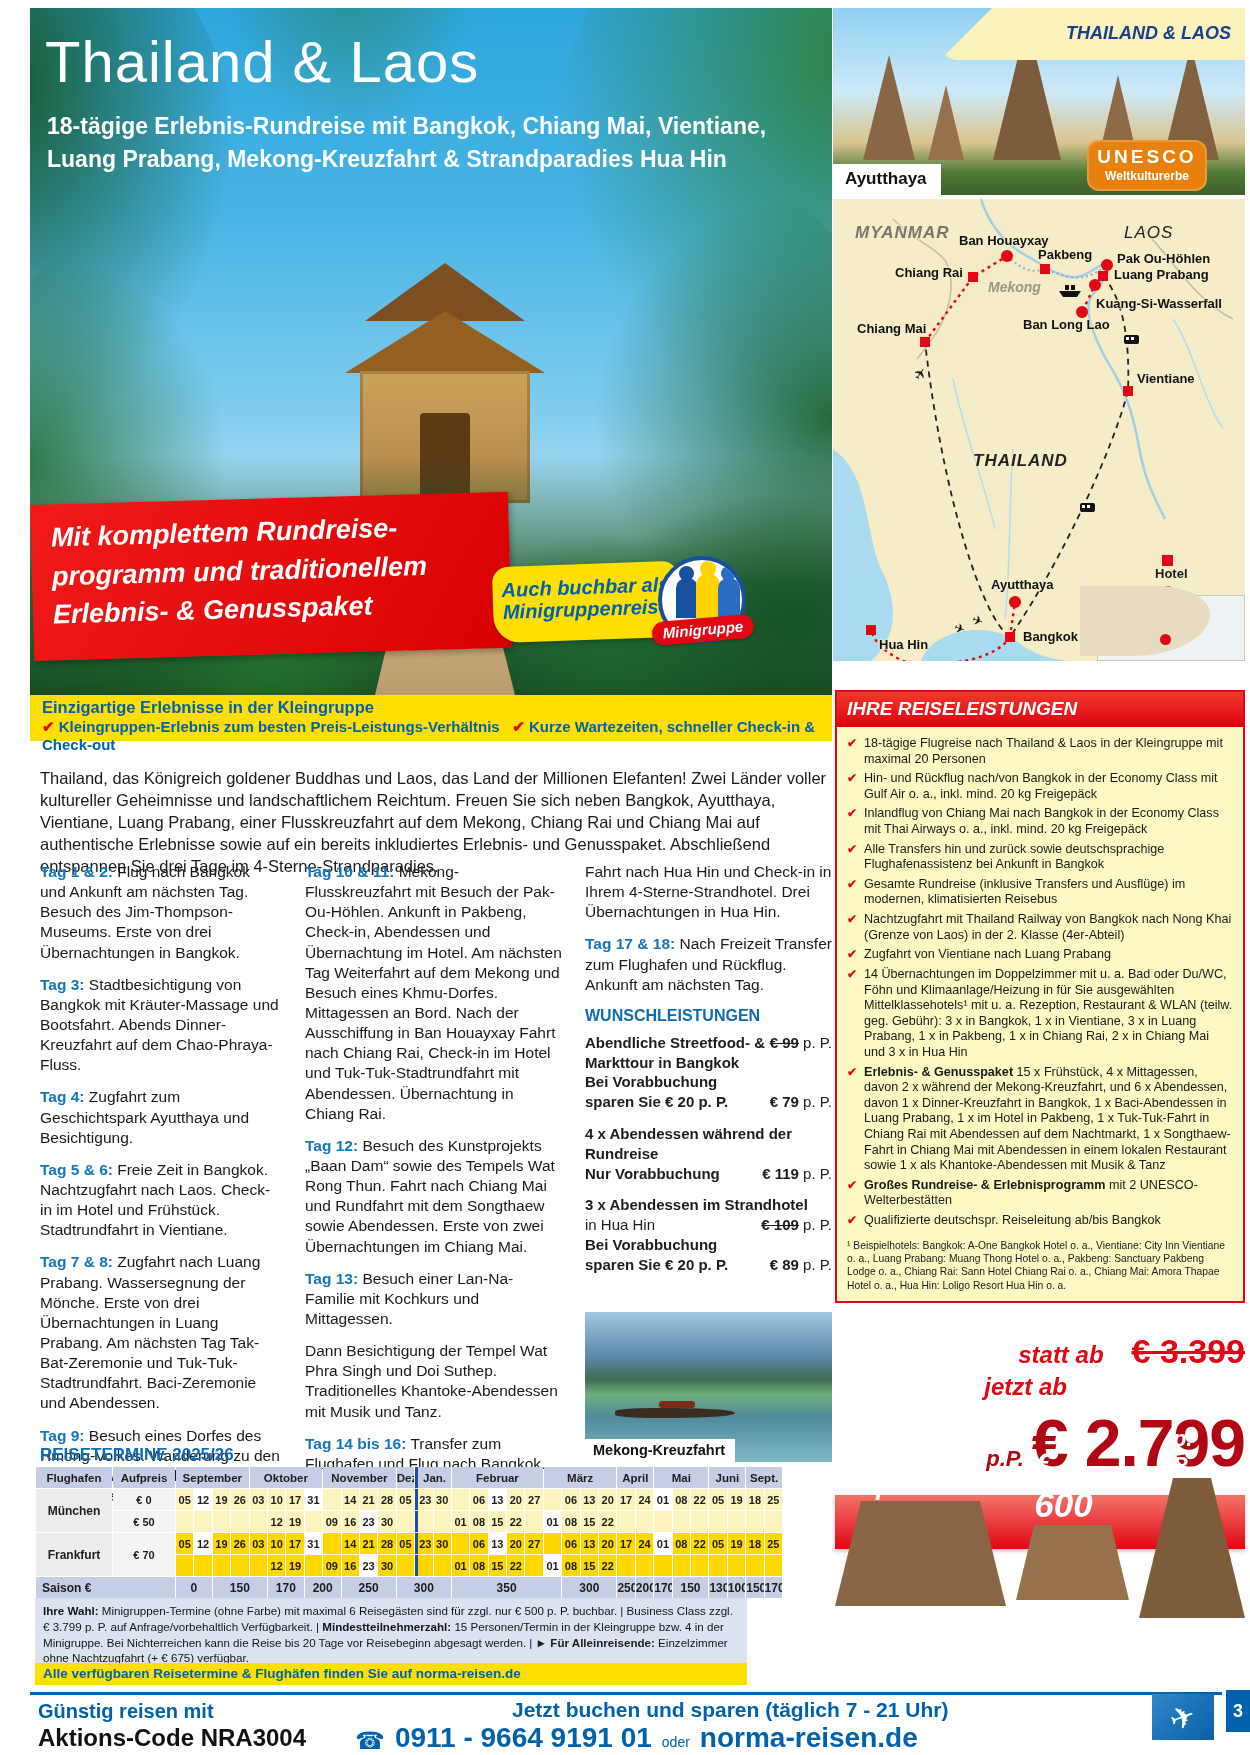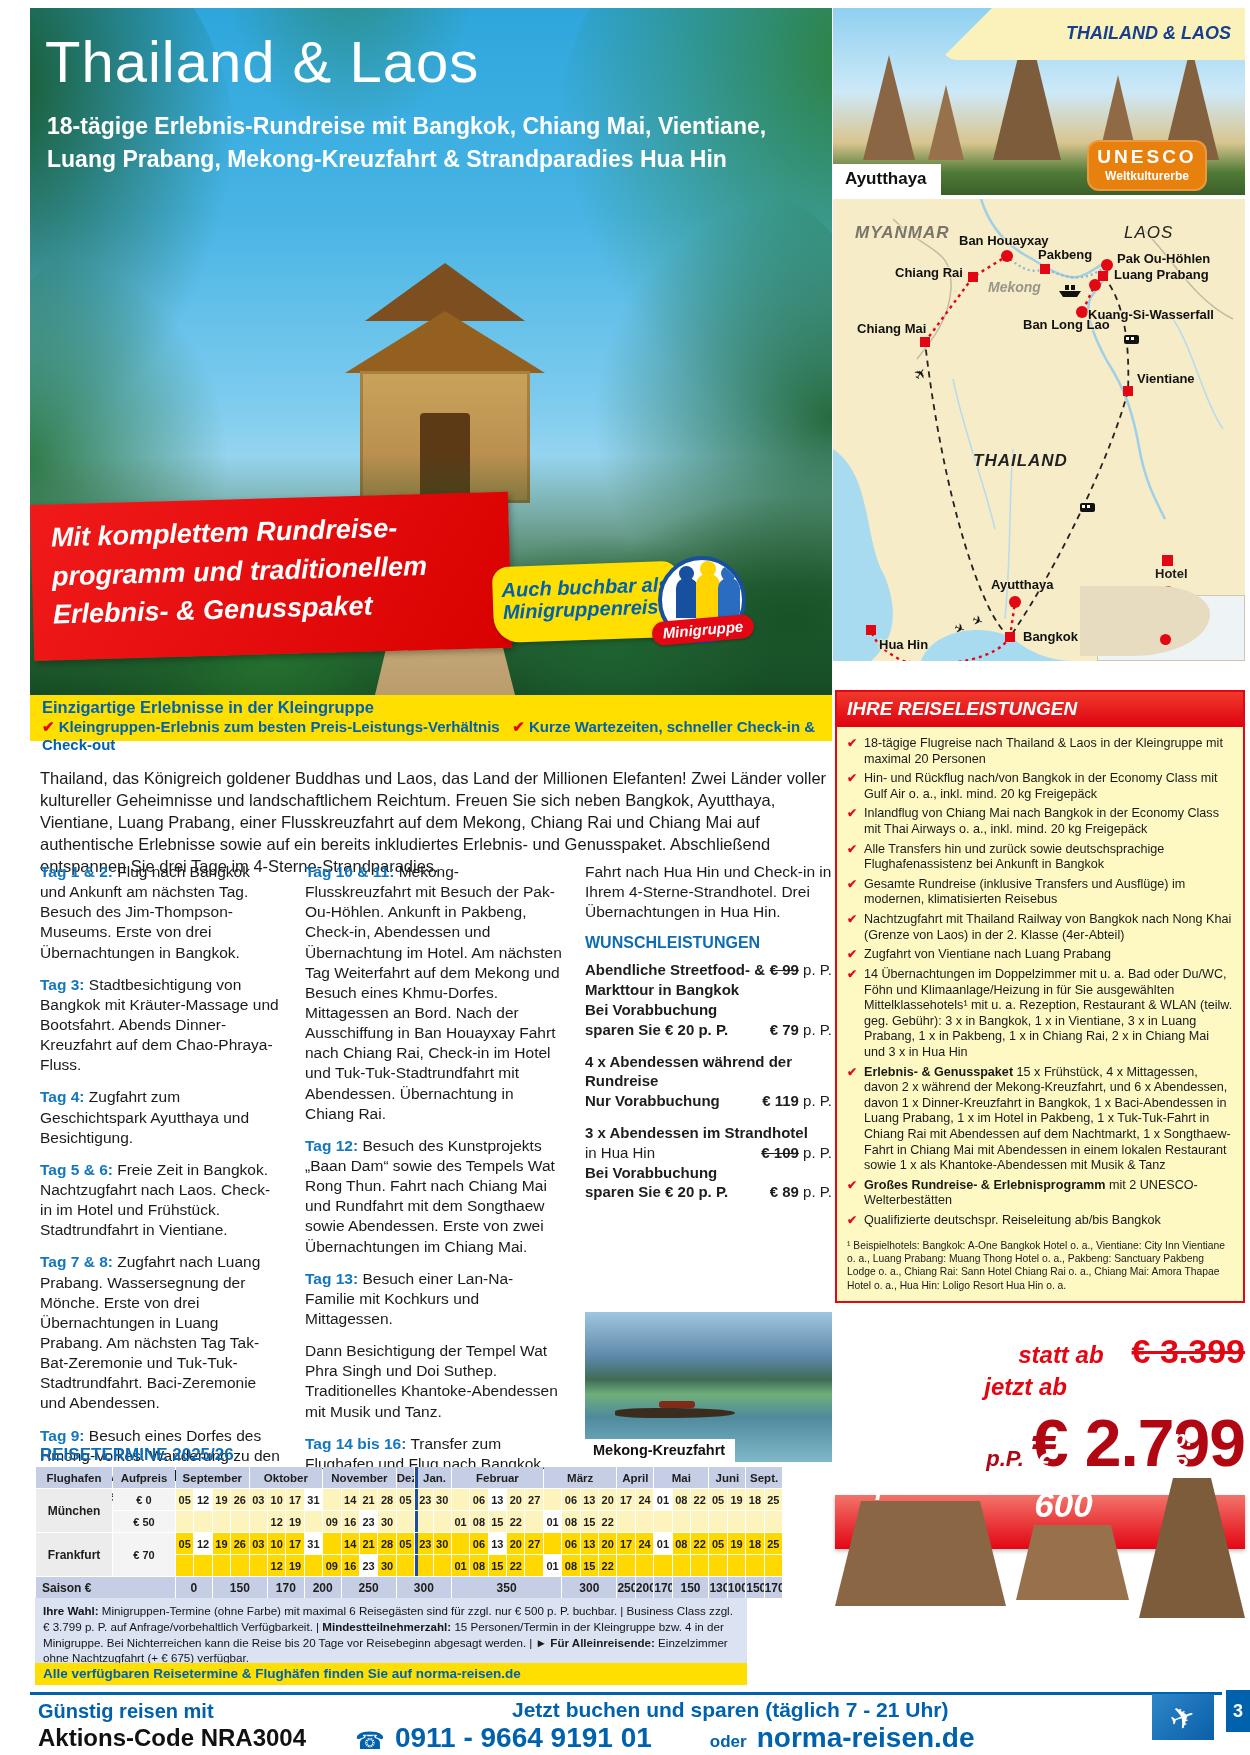--- a/index.html
+++ b/index.html
@@ -164,21 +164,21 @@
   
   .footer-line { position:absolute; left:30px; top:1692px; width:1192px; height:3px; background:#0061ad; }
   .page-tab { position:absolute; right:0; top:1690px; width:24px; height:42px; background:#0061ad; color:#fff; font-size:18px; font-weight:bold;
     display:flex; align-items:center; justify-content:center; }
   .ft-left1 { position:absolute; left:38px; top:1700px; color:#0061ad; font-size:20px; font-weight:bold; }
   .ft-left2 { position:absolute; left:38px; top:1724px; color:#111; font-size:24px; font-weight:bold; }
   .ft-center { position:absolute; left:512px; top:1698px; color:#0061ad; font-size:21px; font-weight:bold; }
   .ft-phone-row { position:absolute; left:355px; top:1722px; display:flex; align-items:baseline; gap:10px; color:#0061ad; }
   .ft-phone-row .ph-icon { font-size:24px; position:relative; top:2px; }
   .ft-phone-row .num { font-size:28px; font-weight:bold; }
-  .ft-phone-row .oder { font-size:17px; font-weight:bold;margin-left:48px; }
+  .ft-phone-row .oder { font-size:14px; font-weight:normal; }
   .ft-phone-row .site { font-size:28px; font-weight:bold; }
   .plane-tile { position:absolute; left:1152px; top:1694px; width:62px; height:46px; background:linear-gradient(135deg,#2f86c8,#0a5fa8);
     display:flex; align-items:center; justify-content:center; }
   .plane-tile span { color:#fff; font-size:30px; transform:rotate(-20deg); display:block; }
 </style>
 </head>
 <body>
 
 <div id="page">
 
@@ -291,21 +291,21 @@
     </svg>
     <div class="maplabel country dim" style="left:22px; top:24px;">MYANMAR</div>
     <div class="maplabel country" style="left:272px; top:24px; font-weight:normal;margin-left:19px;">LAOS</div>
     <div class="maplabel country" style="left:140px; top:252px; font-weight:bold;">THAILAND</div>
     <div class="maplabel river-label" style="left:155px; top:80px;">Mekong</div>
     <div class="maplabel" style="left:126px; top:34px;">Ban Houayxay</div>
     <div class="maplabel" style="left:205px; top:48px;">Pakbeng</div>
     <div class="maplabel" style="left:284px; top:52px;">Pak Ou-Höhlen</div>
     <div class="maplabel" style="left:62px; top:66px;">Chiang Rai</div>
     <div class="maplabel" style="left:281px; top:68px;">Luang Prabang</div>
-    <div class="maplabel" style="left:255px; top:108px;">Kuang-Si-Wasserfall</div>
+    <div class="maplabel" style="left:255px; top:97px;padding-left:8px;">Kuang-Si-Wasserfall</div>
     <div class="maplabel" style="left:190px; top:118px;">Ban Long Lao</div>
     <div class="maplabel" style="left:24px; top:122px;">Chiang Mai</div>
     <div class="maplabel" style="left:304px; top:172px;">Vientiane</div>
     <div class="maplabel" style="left:158px; top:378px;">Ayutthaya</div>
     <div class="maplabel" style="left:190px; top:430px;">Bangkok</div>
     <div class="maplabel" style="left:46px; top:438px;">Hua Hin</div>
     <div class="legend">
       <div class="row">
           <div class="sq"></div>
           <span>Hotel</span>
@@ -343,20 +343,21 @@
   </div>
   <div class="col col2">
     <p><span class="tag">Tag 10 &amp; 11:</span> <span>Mekong-Flusskreuzfahrt mit Besuch der Pak-Ou-Höhlen. Ankunft in Pakbeng, Check-in, Abendessen und Übernachtung im Hotel. Am nächsten Tag Weiterfahrt auf dem Mekong und Besuch eines Khmu-Dorfes. Mittagessen an Bord. Nach der Ausschiffung in Ban Houayxay Fahrt nach Chiang Rai, Check-in im Hotel und Tuk-Tuk-Stadtrundfahrt mit Abendessen. Übernachtung in Chiang Rai.</span></p>
     <p><span class="tag">Tag 12:</span> <span>Besuch des Kunstprojekts „Baan Dam“ sowie des Tempels Wat Rong Thun. Fahrt nach Chiang Mai und Rundfahrt mit dem Songthaew sowie Abendessen. Erste von zwei Übernachtungen im Chiang Mai.</span></p>
     <p><span class="tag">Tag 13:</span> <span>Besuch einer Lan-Na-Familie mit Kochkurs und Mittagessen.</span></p>
     <p><span>Dann Besichtigung der Tempel Wat Phra Singh und Doi Suthep. Traditionelles Khantoke-Abendessen mit Musik und Tanz.</span></p>
     <p><span class="tag">Tag 14 bis 16:</span> <span>Transfer zum Flughafen und Flug nach Bangkok.</span></p>
   </div>
   <div class="col col3">
     <p><span>Fahrt nach Hua Hin und Check-in in Ihrem 4-Sterne-Strandhotel. Drei Übernachtungen in Hua Hin.</span></p>
+    <p><span class="tag">Tag 17 &amp; 18:</span> <span>Nach Freizeit Transfer zum Flughafen und Rückflug. Ankunft am nächsten Tag.</span></p>
 
     <div class="wl-h">WUNSCHLEISTUNGEN</div>
     <div class="wl-item">
       <div class="wl-row">
           <span class="l">Abendliche Streetfood- &amp;</span>
           <span class="r"><span class="cut">€ 99</span><span class="pp"> p. P.</span></span>
         </div>
       <div class="wl-row">
           <span class="l">Markttour in Bangkok</span>
         </div>

